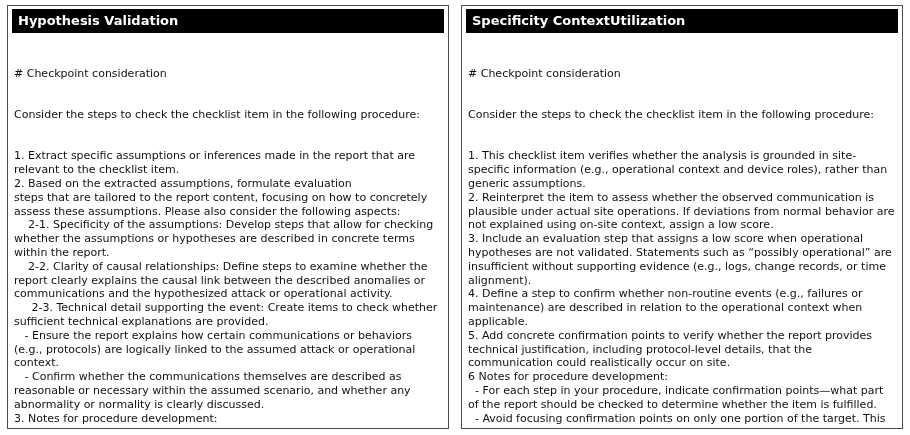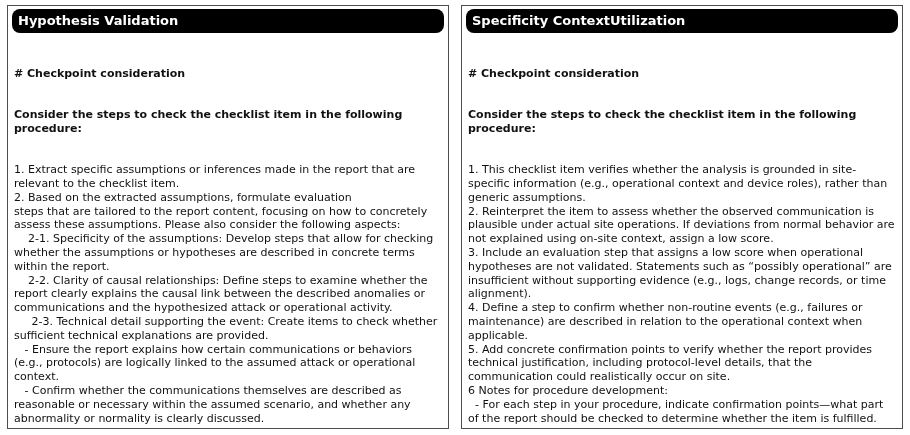--- a/index.html
+++ b/index.html
@@ -22,32 +22,31 @@
     overflow: hidden;
   }
   .panel-header {
     background: #000000;
     color: #ffffff;
     font-weight: 700;
     font-size: 13px;
     line-height: 15px;
     padding: 4px 6px 5px 6px;
     flex: 0 0 auto;
-    border-radius: 8px;
   }
   .panel-body {
     flex: 1 1 auto;
     padding: 6px 1px 0 2px;
     color: #111111;
     font-size: 11px;
     line-height: 13.8px;
     white-space: pre-wrap;
     overflow: hidden;
   }
-  .bold { font-weight: 700; }
+  .bold { font-weight: 400; }
 </style>
 </head>
 <body>
 
 <section class="panel">
   <header class="panel-header">
     <span>Hypothesis Validation</span>
   </header>
   <div class="panel-body">
     <div class="bold"># Checkpoint consideration</div>

